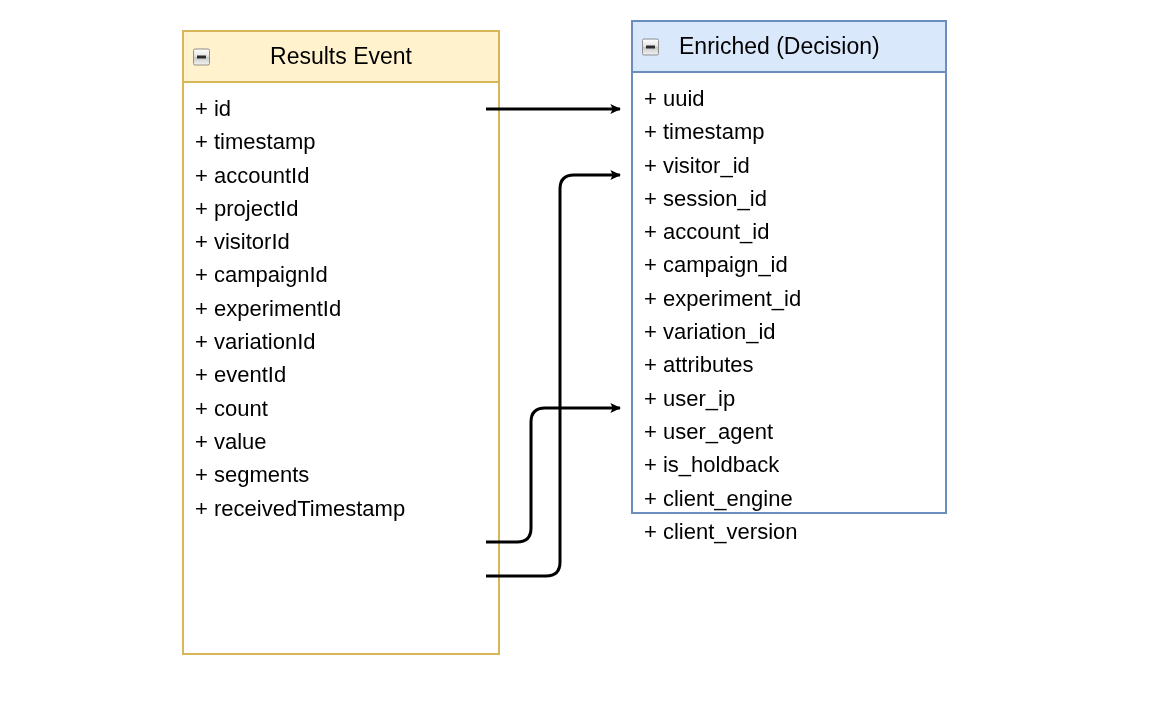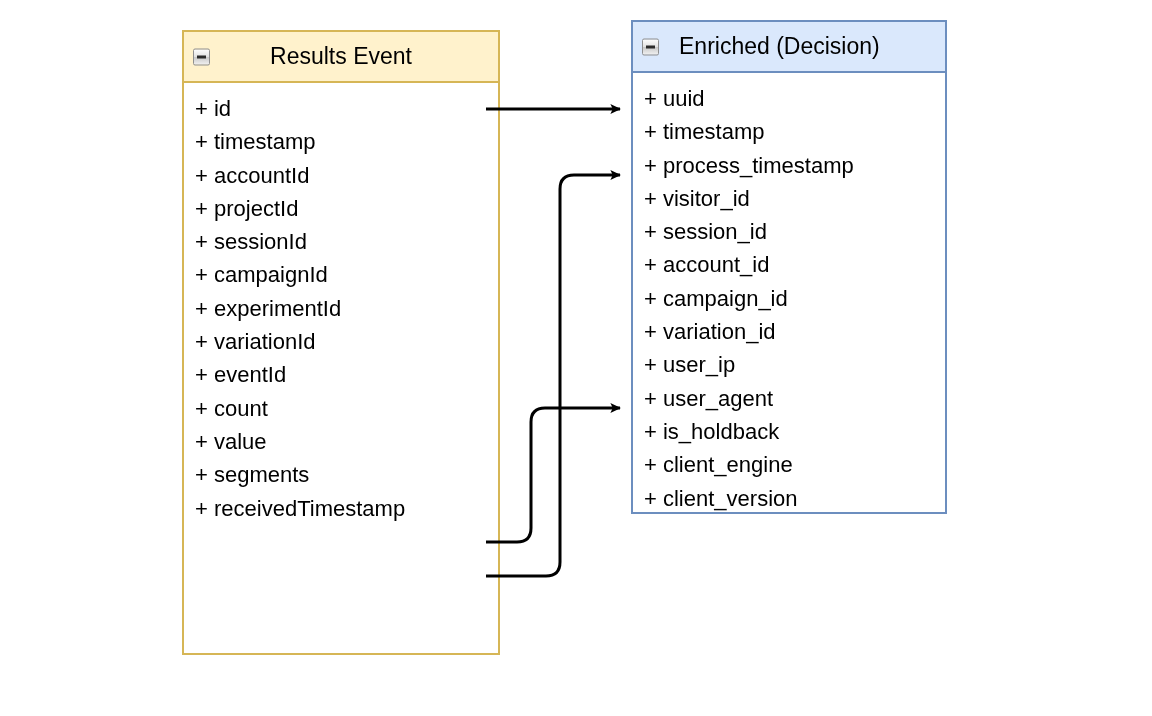--- a/index.html
+++ b/index.html
@@ -134,46 +134,47 @@
   <div class="uml-box entity-results">
     <div class="uml-header">
       <span class="collapse-icon"></span>
       <span class="uml-title">Results Event</span>
     </div>
     <div class="uml-attrs">
       <div class="uml-attr"><span class="attr-vis">+</span> <span>id</span></div>
       <div class="uml-attr"><span class="attr-vis">+</span> <span>timestamp</span></div>
       <div class="uml-attr"><span class="attr-vis">+</span> <span>accountId</span></div>
       <div class="uml-attr"><span class="attr-vis">+</span> <span>projectId</span></div>
-      <div class="uml-attr"><span class="attr-vis">+</span> <span>sessionId</span></div>
+      <div class="uml-attr"><span class="attr-vis">+</span> <span>visitorId</span></div>
       <div class="uml-attr"><span class="attr-vis">+</span> <span>campaignId</span></div>
       <div class="uml-attr"><span class="attr-vis">+</span> <span>experimentId</span></div>
       <div class="uml-attr"><span class="attr-vis">+</span> <span>variationId</span></div>
       <div class="uml-attr"><span class="attr-vis">+</span> <span>eventId</span></div>
       <div class="uml-attr"><span class="attr-vis">+</span> <span>count</span></div>
       <div class="uml-attr"><span class="attr-vis">+</span> <span>value</span></div>
       <div class="uml-attr"><span class="attr-vis">+</span> <span>segments</span></div>
       <div class="uml-attr"><span class="attr-vis">+</span> <span>receivedTimestamp</span></div>
     </div>
   </div>
 
   <div class="uml-box entity-enriched">
     <div class="uml-header">
       <span class="collapse-icon"></span>
       <span class="uml-title">Enriched (Decision)</span>
     </div>
     <div class="uml-attrs">
       <div class="uml-attr"><span class="attr-vis">+</span> <span>uuid</span></div>
       <div class="uml-attr"><span class="attr-vis">+</span> <span>timestamp</span></div>
-      <div class="uml-attr"><span class="attr-vis">+</span> <span>process_timestamp</span></div>
       <div class="uml-attr"><span class="attr-vis">+</span> <span>visitor_id</span></div>
       <div class="uml-attr"><span class="attr-vis">+</span> <span>session_id</span></div>
       <div class="uml-attr"><span class="attr-vis">+</span> <span>account_id</span></div>
       <div class="uml-attr"><span class="attr-vis">+</span> <span>campaign_id</span></div>
+      <div class="uml-attr"><span class="attr-vis">+</span> <span>experiment_id</span></div>
       <div class="uml-attr"><span class="attr-vis">+</span> <span>variation_id</span></div>
+      <div class="uml-attr"><span class="attr-vis">+</span> <span>attributes</span></div>
       <div class="uml-attr"><span class="attr-vis">+</span> <span>user_ip</span></div>
       <div class="uml-attr"><span class="attr-vis">+</span> <span>user_agent</span></div>
       <div class="uml-attr"><span class="attr-vis">+</span> <span>is_holdback</span></div>
       <div class="uml-attr"><span class="attr-vis">+</span> <span>client_engine</span></div>
       <div class="uml-attr"><span class="attr-vis">+</span> <span>client_version</span></div>
     </div>
   </div>
 
   <svg id="connectors" viewBox="0 0 1152 716" width="1152" height="716">
     <defs>

